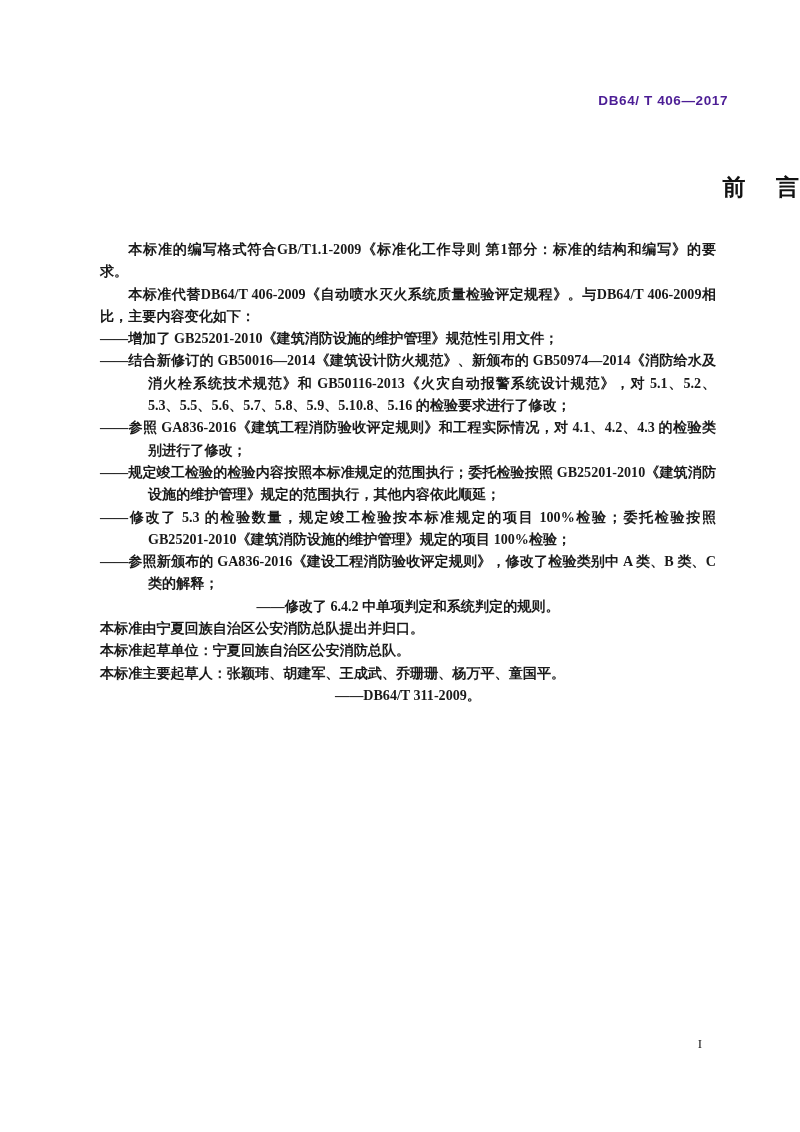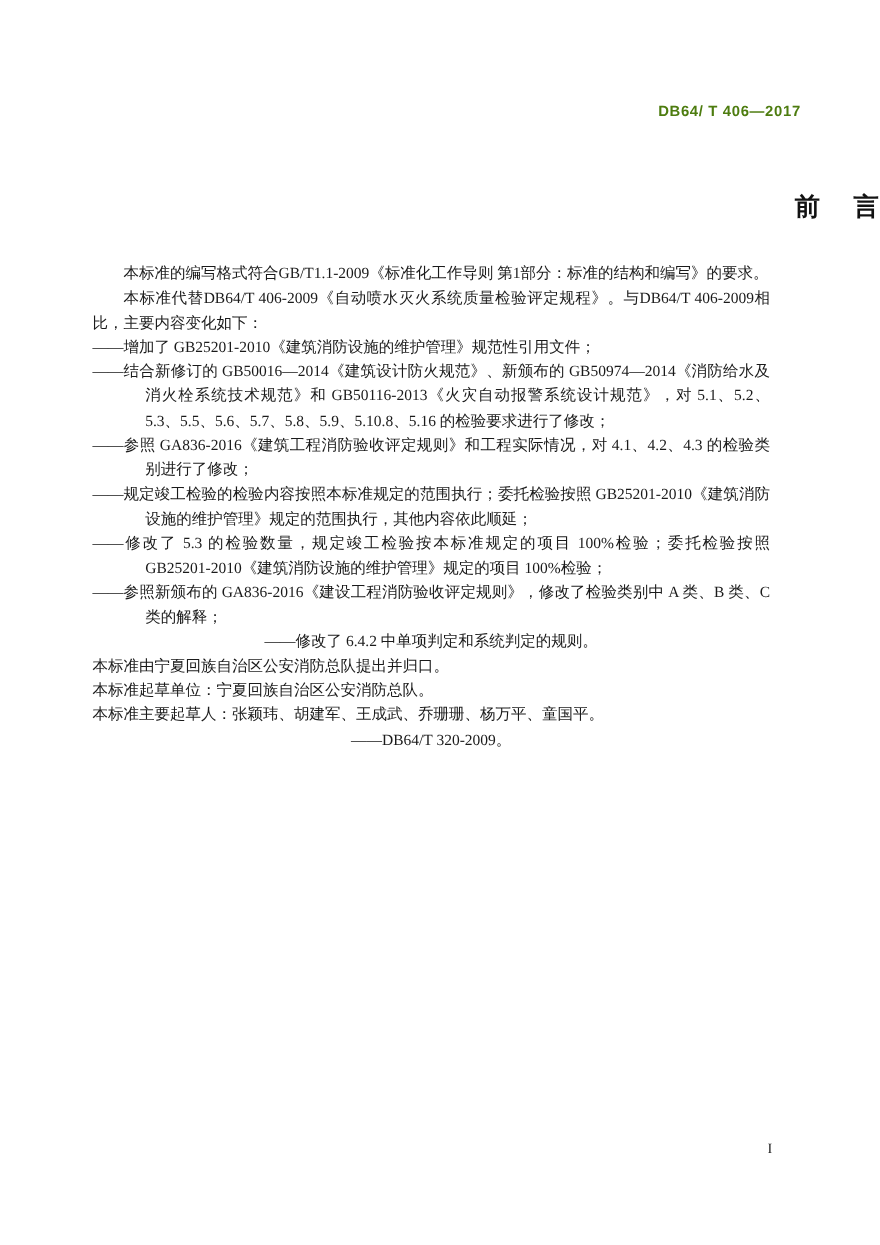--- a/index.html
+++ b/index.html
@@ -23,21 +23,21 @@
   .running-header {
     position: absolute;
     top: 93px;
     left: 70px;
     right: 72px;
     text-align: right;
     font-family: "Liberation Sans", "DejaVu Sans", sans-serif;
     font-size: 13.5px;
     font-weight: bold;
     letter-spacing: 0.6px;
-    color: #4d7c0f;
+    color: #4c1d95;
     white-space: pre;
   }
 
   
   .page-title {
     position: absolute;
     top: 172px;
     left: 0;
     width: 800px;
     text-align: right;
@@ -46,27 +46,28 @@
     font-weight: bold;
     letter-spacing: 1px;
     color: #121212;
     white-space: pre;
   }
 
   
   .body-block {
     position: absolute;
     top: 238px;
-    left: 84px;
+    left: 100px;
     width: 616px;
     font-size: 14.1px;
     line-height: 22.3px;
     text-align: justify;
     text-justify: inter-ideograph;
     color: #1a1a1a;
+    font-weight: bold;
   }
 
   
   .para {
     margin: 0;
     text-indent: 2em;
     text-align: justify;
   }
   
   .para-flush {
@@ -136,19 +137,19 @@
     <p class="dash-item-plain">——修改了 6.4.2 中单项判定和系统判定的规则。</p>
 
     <p class="para-flush">本标准由宁夏回族自治区公安消防总队提出并归口。</p>
 
     <p class="para-flush">本标准起草单位：宁夏回族自治区公安消防总队。</p>
 
     <p class="para-flush">本标准主要起草人：张颖玮、胡建军、王成武、乔珊珊、杨万平、童国平。</p>
 
 
 
-    <p class="dash-item-plain">——DB64/T 320-2009。</p>
+    <p class="dash-item-plain">——DB64/T 311-2009。</p>
 
   </div>
 
   <div class="page-number">I</div>
 
 </div>
 
 </body></html>

